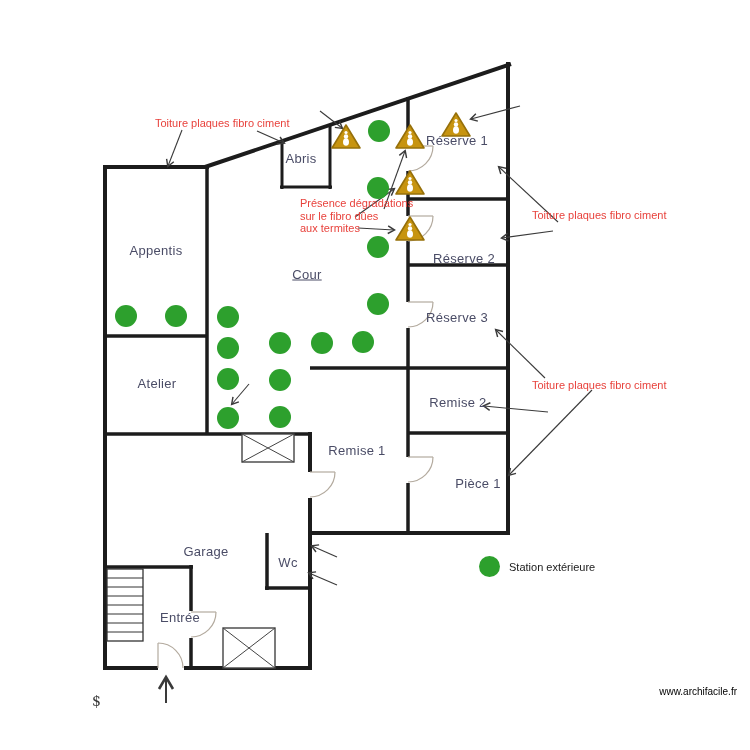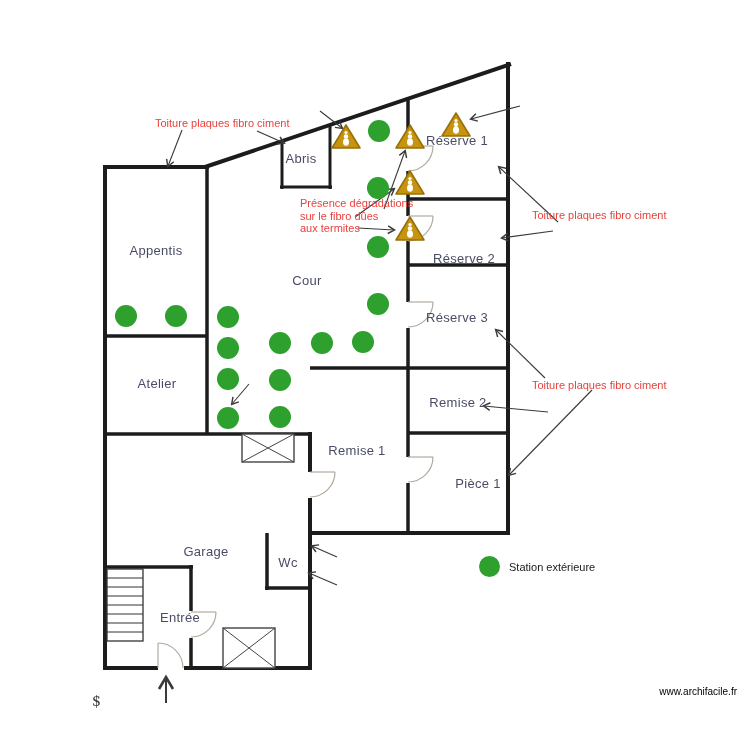--- a/index.html
+++ b/index.html
@@ -132,21 +132,21 @@
       <circle cx="322" cy="343" r="11" fill="#2da02d"></circle>
       <circle cx="363" cy="342" r="11" fill="#2da02d"></circle>
       <circle cx="378" cy="304" r="11" fill="#2da02d"></circle>
       <circle cx="379" cy="131" r="11" fill="#2da02d"></circle>
       <circle cx="378" cy="188" r="11" fill="#2da02d"></circle>
       <circle cx="378" cy="247" r="11" fill="#2da02d"></circle>
     </svg>
   <div id="labels">
       <div class="room-label" style="left: 156px; top: 250px;">Appentis</div>
       <div class="room-label" style="left: 157px; top: 383px;">Atelier</div>
-      <div class="room-label" style="left: 307px; top: 280px;">Cour</div>
+      <div class="room-label" style="left: 307px; top: 274px; text-decoration: underline;">Cour</div>
       <div class="room-label" style="left: 301px; top: 158px;">Abris</div>
       <div class="room-label" style="left: 457px; top: 140px;">Réserve 1</div>
       <div class="room-label" style="left: 464px; top: 233px; margin-top: 25px;">Réserve 2</div>
       <div class="room-label" style="left: 457px; top: 317px;">Réserve  3</div>
       <div class="room-label" style="left: 458px; top: 402px;">Remise 2</div>
       <div class="room-label" style="left: 357px; top: 450px;">Remise 1</div>
       <div class="room-label" style="left: 458px; top: 483px; padding-left: 40px;">Pièce 1</div>
       <div class="room-label" style="left: 206px; top: 551px;">Garage</div>
       <div class="room-label" style="left: 288px; top: 562px;">Wc</div>
       <div class="room-label" style="left: 148px; top: 617px; margin-left: 32px;">Entrée</div>

